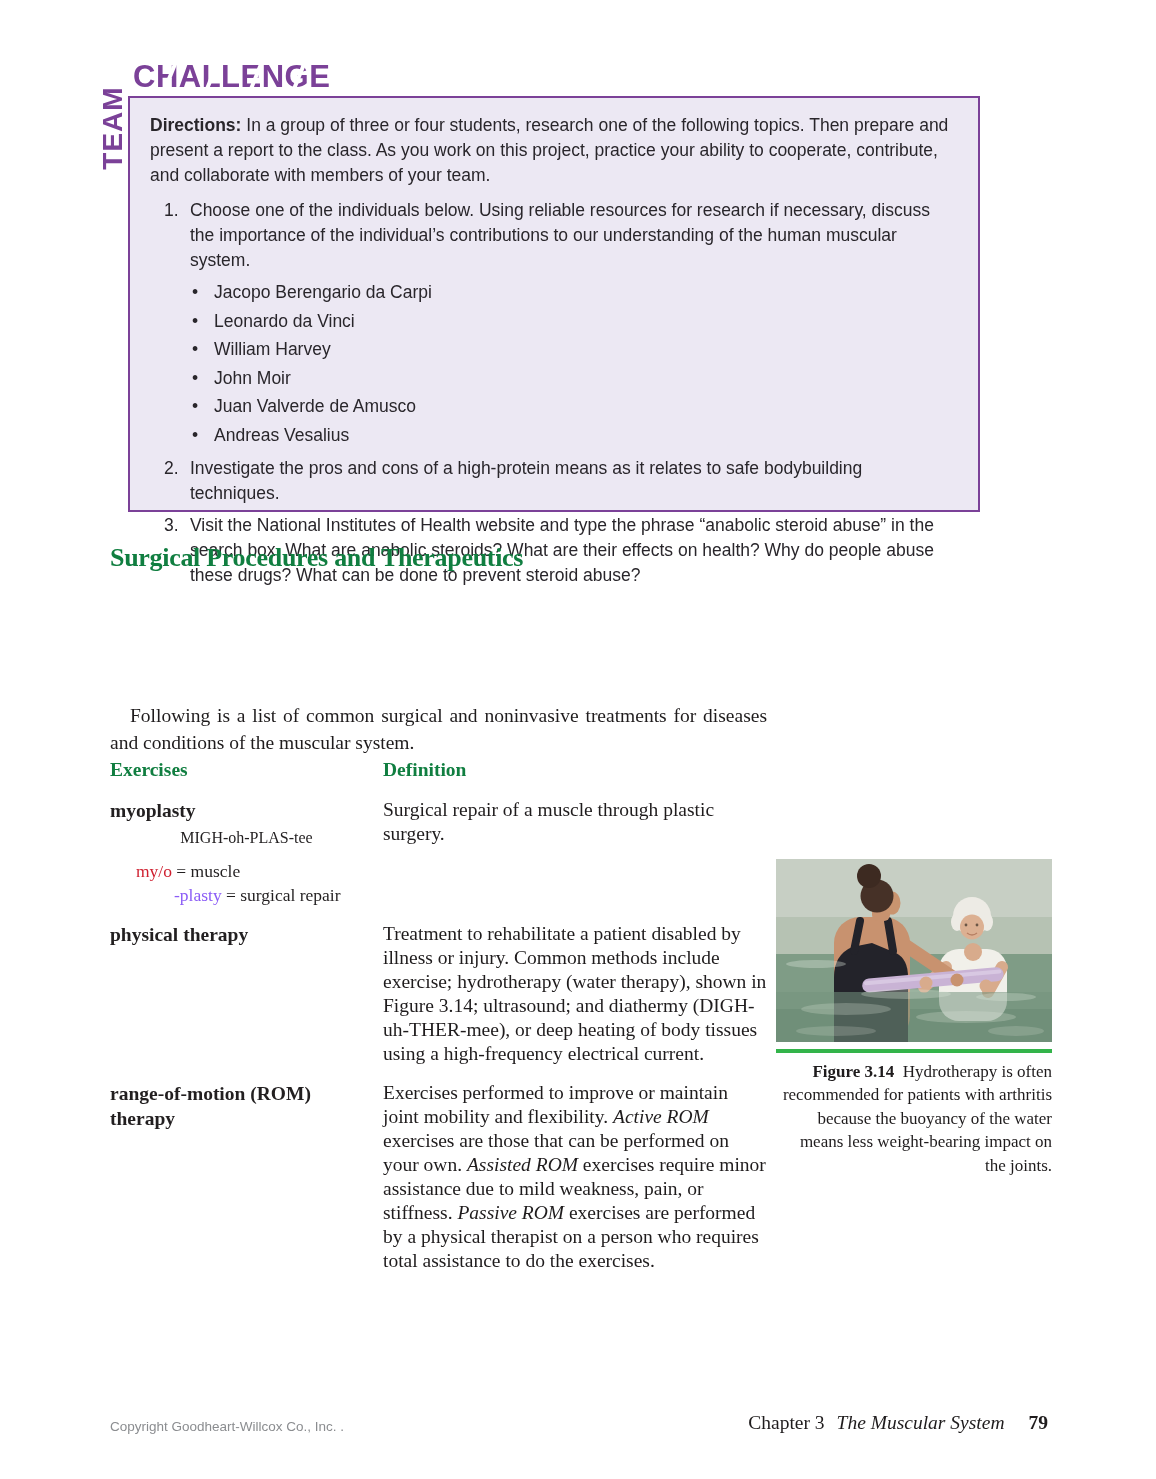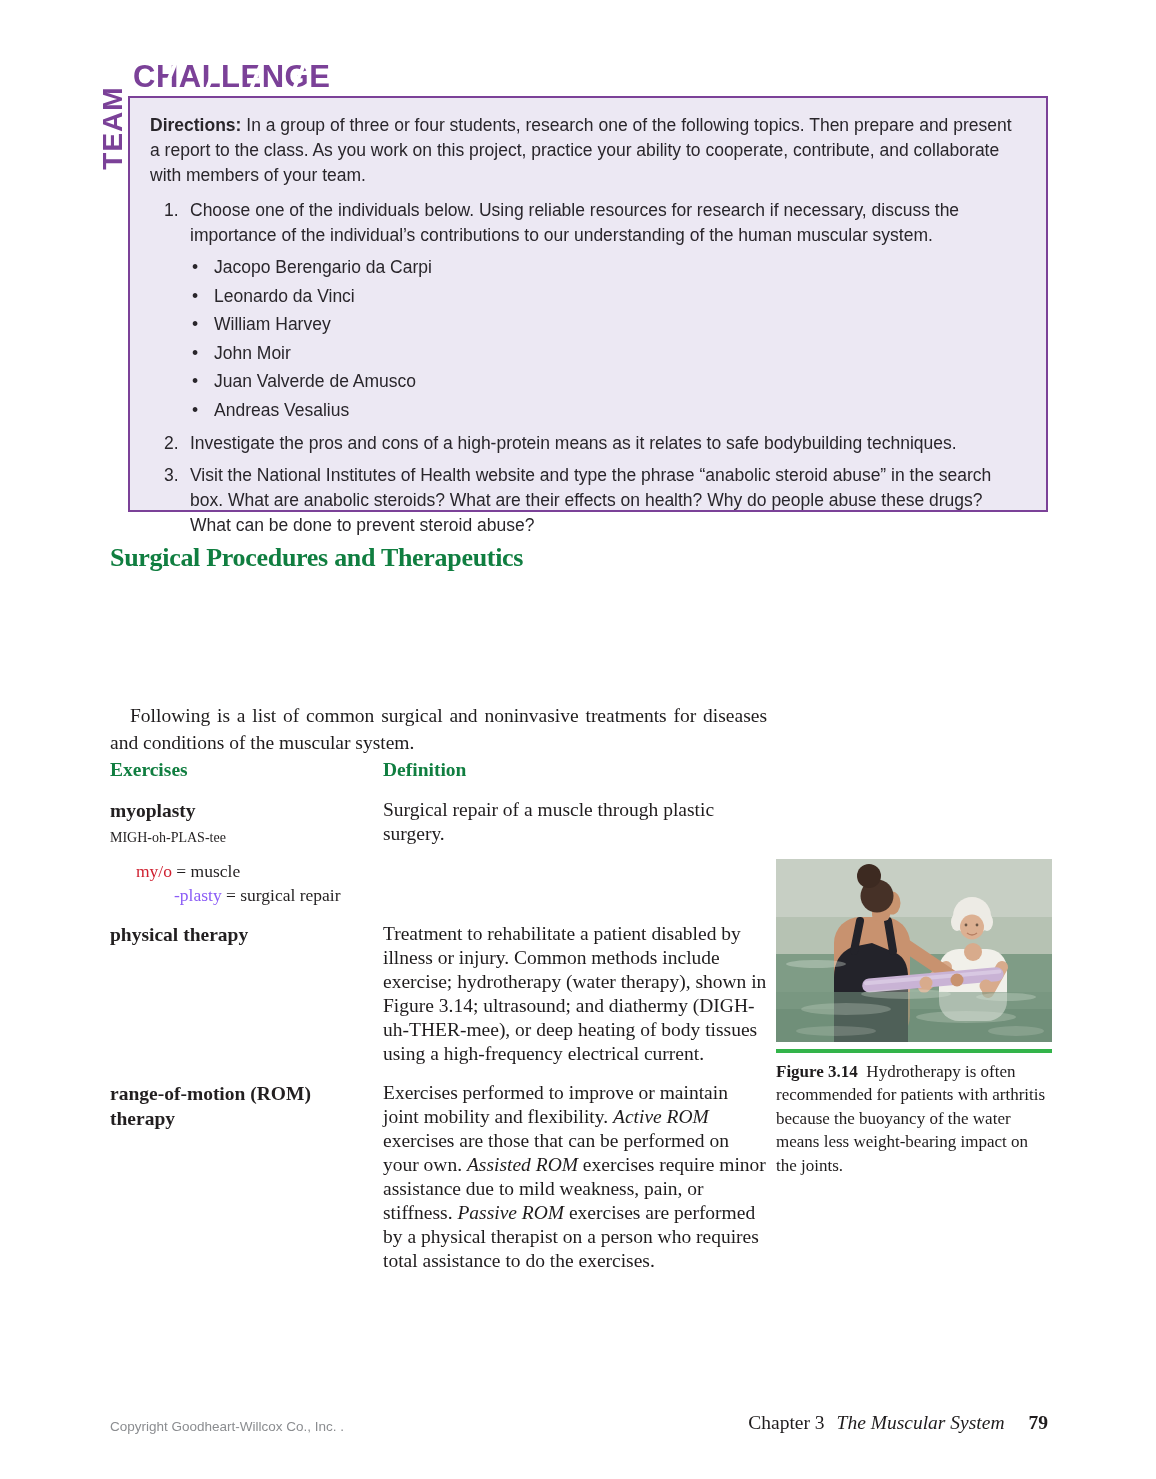--- a/index.html
+++ b/index.html
@@ -28,21 +28,21 @@
 
   .team-vertical {
     position:absolute; left:97px; top:172px; width:88px;
     transform:rotate(-90deg); transform-origin:0 0;
     font-family:"Liberation Sans", sans-serif;
     font-weight:800; font-size:28px; color:#7b4198;
     letter-spacing:1px; text-align:center;
   }
 
   .challenge-box {
-    position:absolute; left:128px; top:96px; width:920px; height:416px;
+    position:absolute; left:128px; top:96px; width:852px; height:416px;
     background:#ece8f3; border:2.5px solid #7b4198;
     padding:15px 22px 0 20px;
     font-family:"Liberation Sans", sans-serif;
     font-size:17.5px; line-height:25px; color:#29262b;
   }
   .cb-directions { margin-bottom:10px; }
   .cb-item { display:flex; margin:0 0 7px 14px; }
   .cb-num { flex:none; width:26px; }
   .cb-text { flex:1; }
   .cb-bullets { margin:4px 0 8px 0; }
@@ -65,29 +65,29 @@
 
   
   .treat-table { position:absolute; left:110px; top:757px; width:662px; }
   .t-head, .t-row { display:grid; grid-template-columns:273px 1fr; }
   .t-head {
     font-weight:bold; font-size:19.5px; line-height:25px;
     color:#107e40; margin-bottom:16px;
   }
   .t-row { margin-bottom:15px; }
   .term { font-weight:bold; font-size:19.5px; line-height:25px; padding-right:16px; }
-  .pron { font-size:14px; line-height:24px; margin-top:3px; }
+  .pron { font-size:16px; line-height:24px; margin-top:3px;text-align:center; }
   .wp-line { font-size:17.5px; line-height:24px; padding-left:26px; }
   .wp-first { margin-top:9px; }
   .wp-red { color:#cf2030; }
   .wp-blue { color:#8b5cf6;margin-left:38px; }
   .def { font-size:19.5px; line-height:24px; color:#1f1c1d; padding-right:4px; }
 
   
-  .fig { position:absolute; left:776px; top:858px; width:276px; }
+  .fig { position:absolute; left:776px; top:858px; width:276px;text-align:right; }
   .fig svg { display:block; }
   .fig-rule { margin-top:6px; height:3.5px; background:#33b44a; }
   .fig-caption { margin-top:7px; font-size:17px; line-height:23.5px; color:#1f1c1d; }
 
   
   .footer-left {
     position:absolute; left:110px; top:1419px;
     font-family:"Liberation Sans", sans-serif;
     font-size:13.5px; color:#8b8d90;
   }

